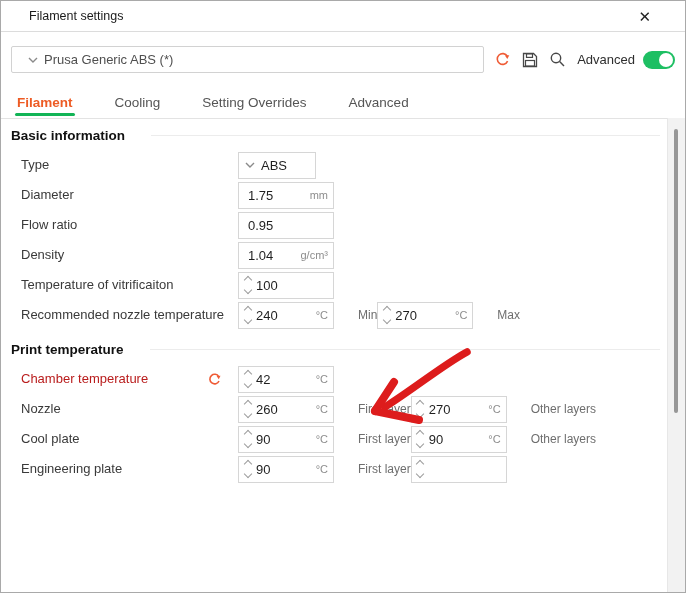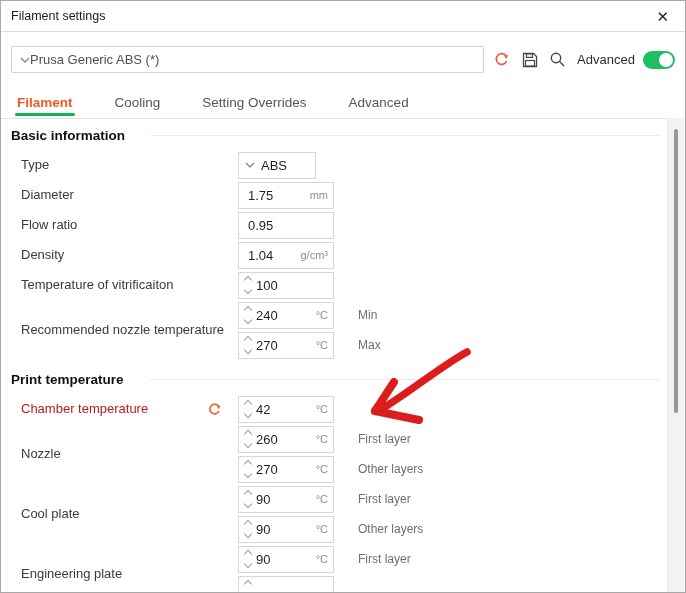--- a/index.html
+++ b/index.html
@@ -1,26 +1,26 @@
 <!DOCTYPE html>
 <html><head>
 <meta charset="utf-8">
 <style>
   html,body{margin:0;padding:0;background:#e8e8e8;font-family:"Liberation Sans",sans-serif;}
   .dialog{position:relative;width:686px;height:593px;box-sizing:border-box;background:#fff;
     border:1px solid #a9a9a9;overflow:hidden;}
   
   .titlebar{height:31px;border-bottom:1px solid #dcdcdc;display:flex;align-items:center;
-    padding:0 10px;box-sizing:border-box;}
+    padding:0 28px;box-sizing:border-box;}
   .title{font-size:12.5px;color:#1a1a1a;}
   .close{margin-left:auto;font-size:15px;color:#222;cursor:pointer;line-height:1;padding:2px 6px;}
   
   .preset-row{position:absolute;top:45px;left:10px;right:10px;height:27px;display:flex;align-items:center;}
   .combo{width:500px;height:27px;box-sizing:border-box;border:1px solid #d2d2d2;border-radius:2px;
-    display:flex;align-items:center;padding:0 8px;background:#fff;}
+    display:flex;align-items:center;padding:0 16px;gap:6px;background:#fff;}
   .combo .val{font-size:13px;color:#4f4f4f;white-space:nowrap;}
   .icn{display:inline-flex;align-items:center;justify-content:center;width:20px;height:20px;cursor:pointer;}
   .preset-row .icn{margin-left:9px;}
   .adv-label{font-size:13px;color:#2e2e2e;margin-left:10px;}
   .toggle{width:34px;height:18px;border-radius:9px;background:#1ebf63;position:relative;margin-left:8px;cursor:pointer;}
   .toggle .knob{position:absolute;top:2px;right:2px;width:14px;height:14px;border-radius:50%;background:#fff;}
   
   .tabbar{position:absolute;top:86px;left:0;right:0;height:32px;box-sizing:border-box;
     border-bottom:1px solid #e3e3e3;display:flex;align-items:flex-end;padding-left:14px;gap:38px;}
   .tab{font-size:13.5px;color:#555;padding:0 2px 8px 2px;cursor:pointer;position:relative;margin-top:16px;}
@@ -30,21 +30,21 @@
   
   .content{position:absolute;top:118px;left:0;right:17px;bottom:0;overflow:hidden;background:#fff;}
   .sect{display:flex;align-items:center;gap:26px;margin:9px 8px 7px 10px;}
   .sect .stitle{font-size:13.5px;font-weight:bold;color:#111;white-space:nowrap;}
   .sect .sline{flex:1;height:1px;background:#ececec;}
   .row,.group{display:flex;margin-left:20px;}
   .label{width:217px;box-sizing:border-box;font-size:13px;color:#3a3a3a;display:flex;
     align-items:center;padding-right:10px;line-height:1.25;}
   .group .label{align-self:center;}
   .label.modified{color:#b91c1c;align-items:center;}
-  .fields{display:flex;flex-direction:column;}
+  .fields{display:flex;flex-direction:row;}
   .fieldline{display:flex;align-items:center;margin:1.5px 0;}
   .box{width:96px;height:27px;box-sizing:border-box;border:1px solid #d6d6d6;background:#fff;
     display:flex;align-items:center;}
   .box .val{font-size:13px;color:#1f1f1f;flex:1;}
   .box.plain .val{padding-left:9px;}
   .box .unit{font-size:11px;color:#8d8d8d;padding-right:5px;}
   .box.select{width:78px;padding:0 6px;gap:6px;}
   .suffix{font-size:12px;color:#6e6e6e;margin-left:24px;white-space:nowrap;}
   
   .spin{width:17px;display:flex;flex-direction:column;align-items:center;justify-content:center;

